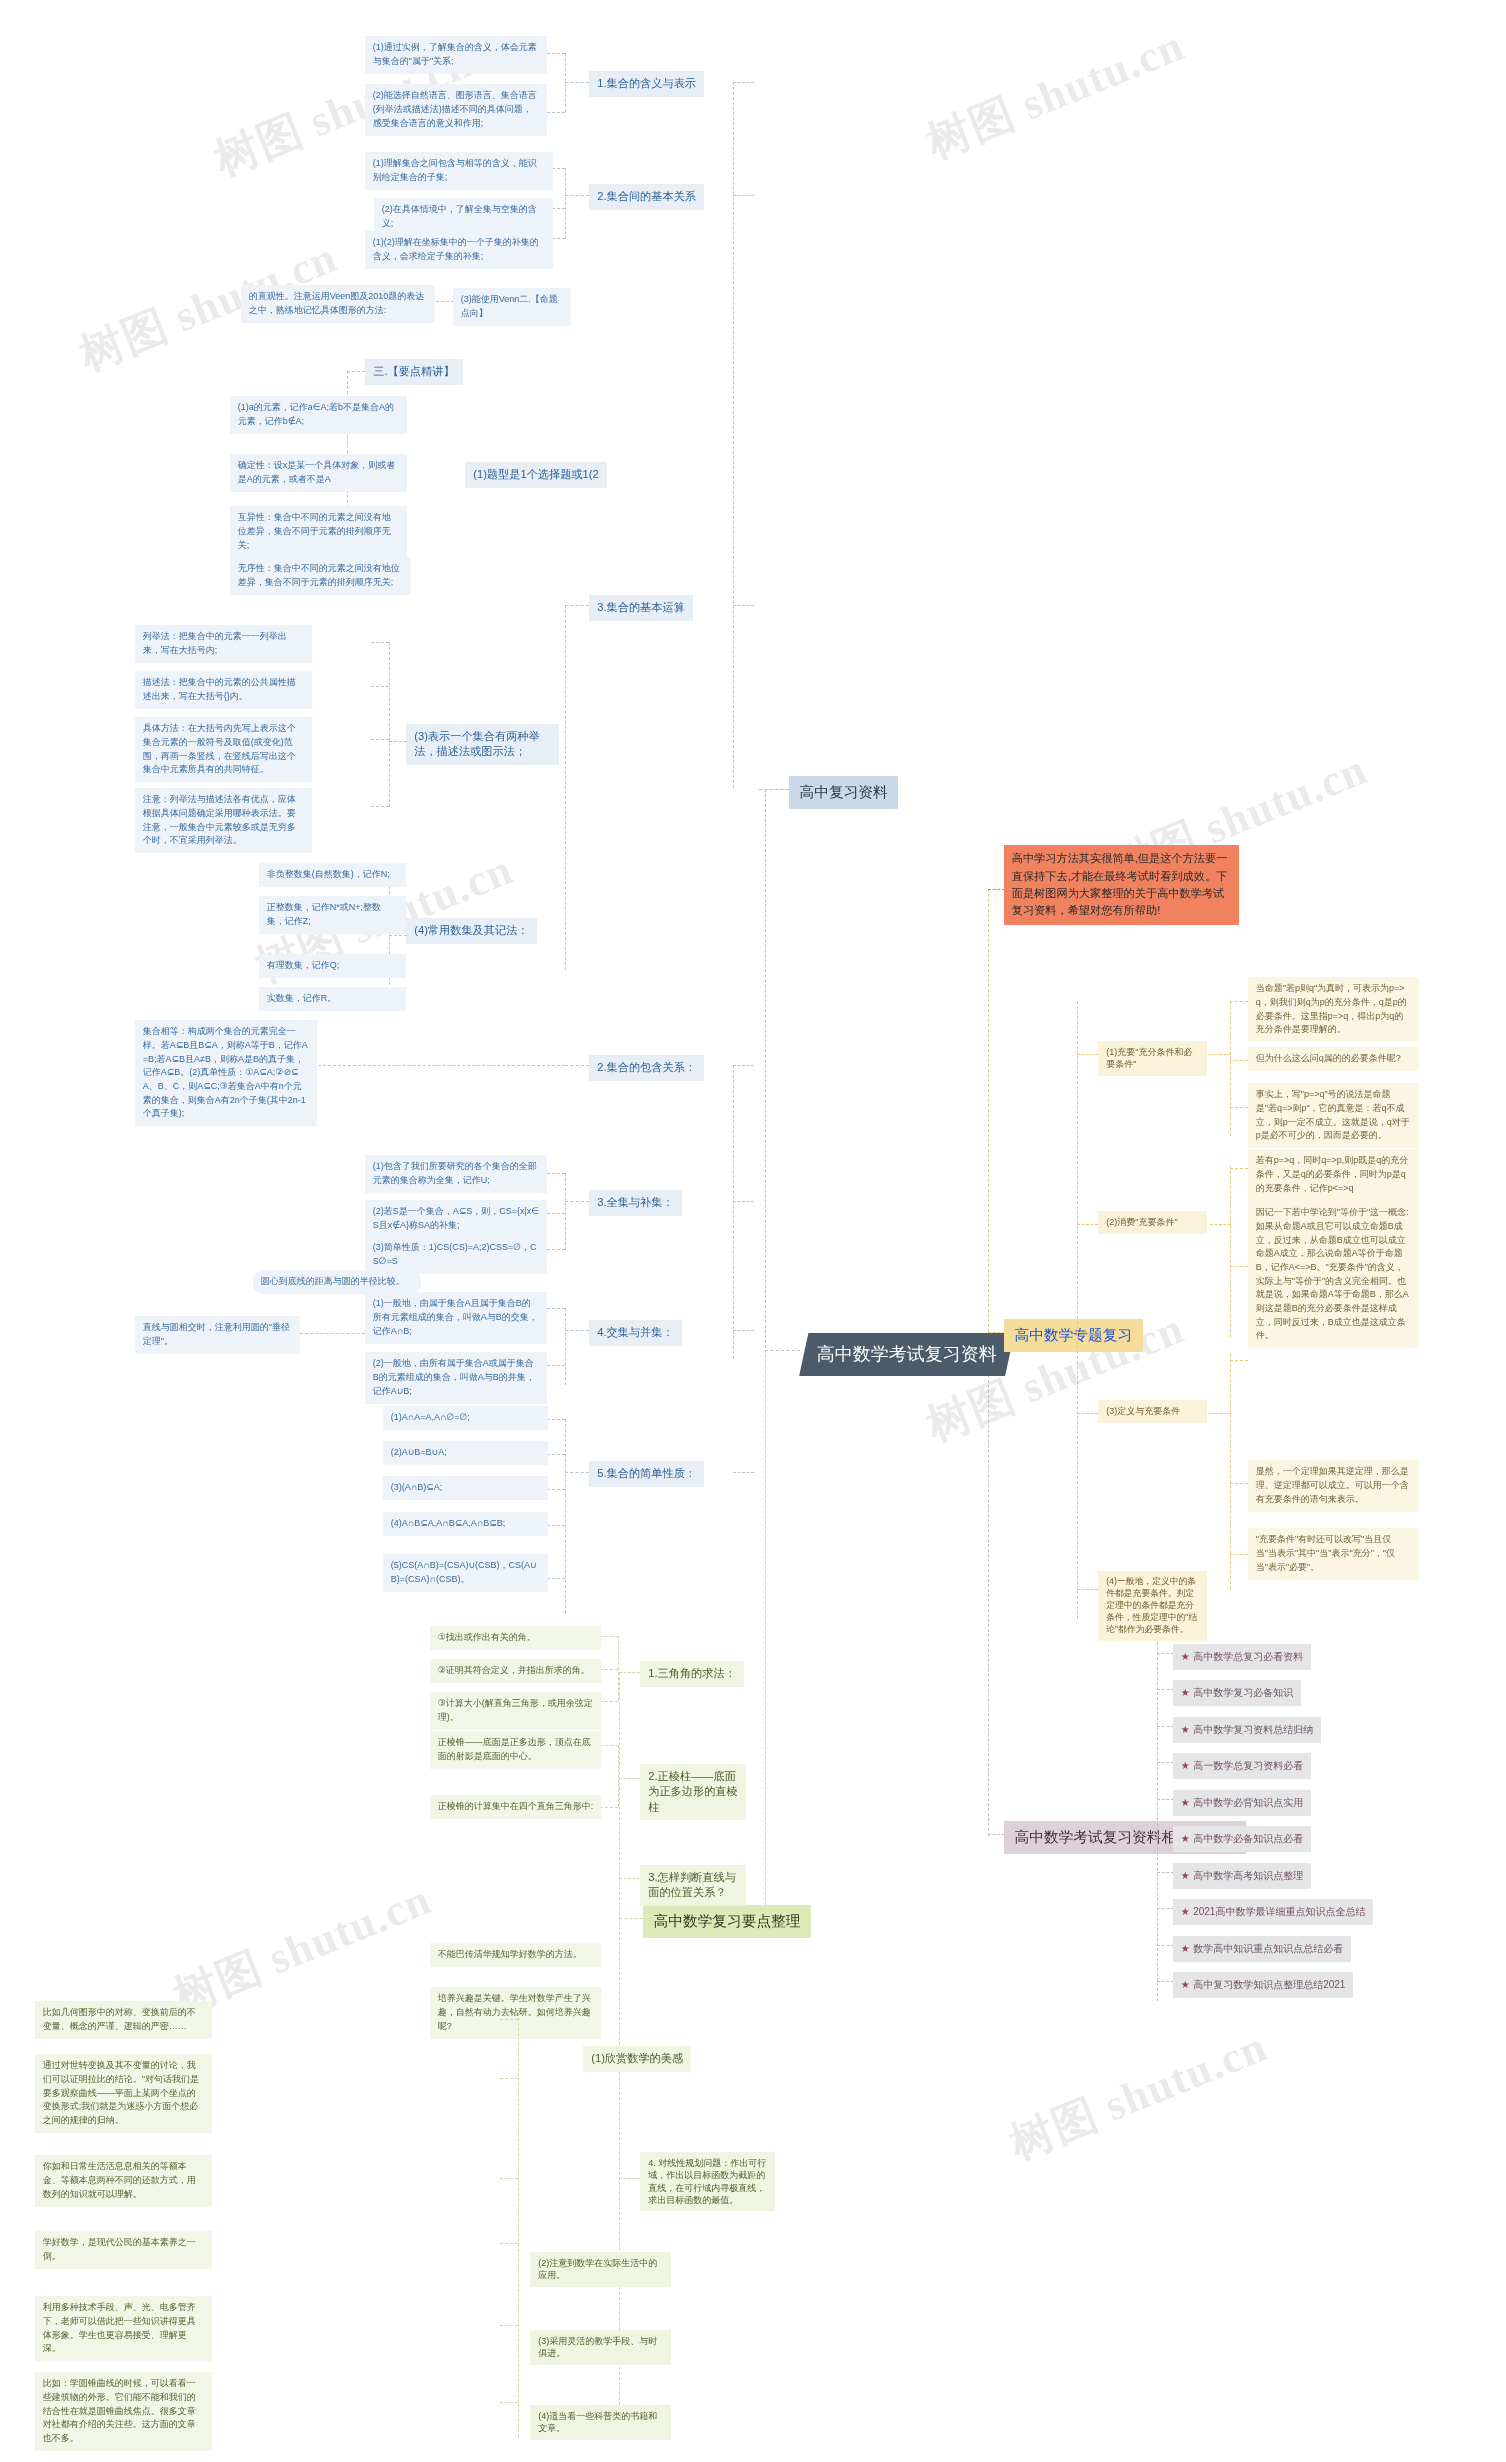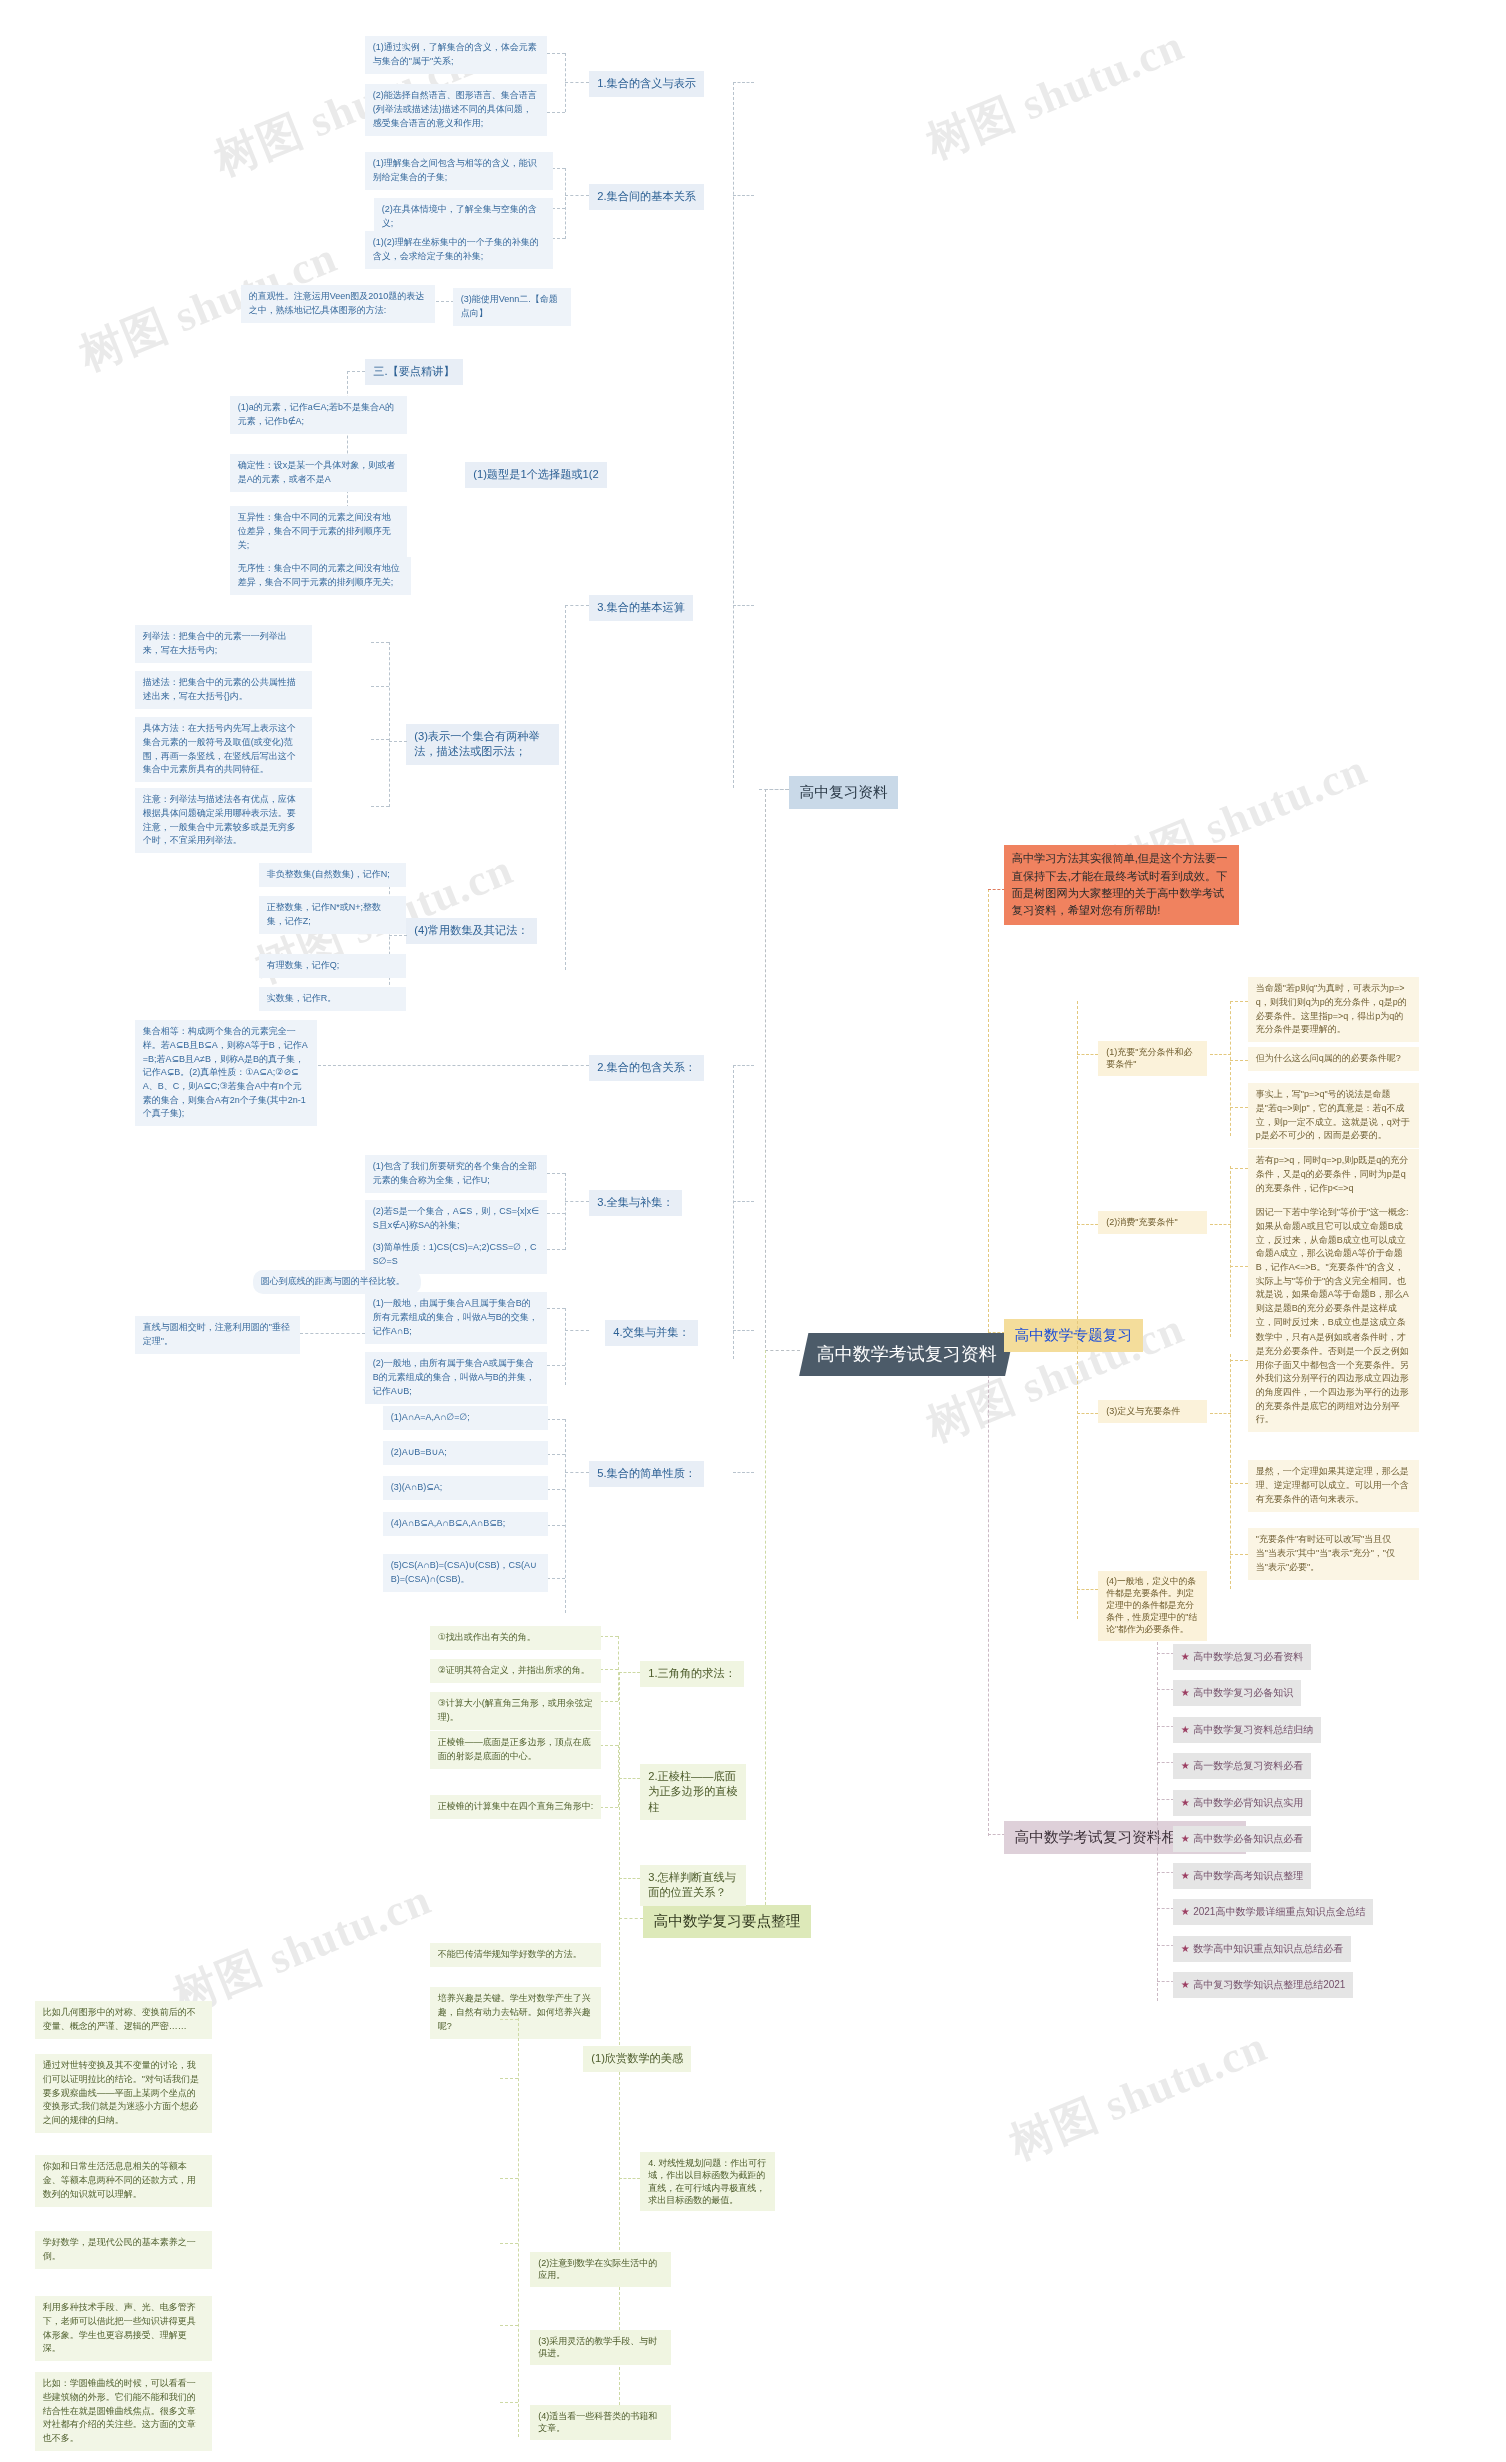--- a/index.html
+++ b/index.html
@@ -173,21 +173,21 @@
   <div class="node leaf blue" style="left:259px;top:987px;width:147px;">实数集，记作R。</div>
 
   <div class="vline c-blue" style="left:733px;top:1065px;height:294px;"></div>
   <div class="hline c-blue" style="left:733px;top:1065px;width:20.6px;"></div>
   <div class="hline c-blue" style="left:733px;top:1201px;width:20.6px;"></div>
   <div class="hline c-blue" style="left:733px;top:1330px;width:20.6px;"></div>
   <div class="hline c-blue" style="left:733px;top:1472px;width:20.6px;"></div>
 
   <div class="node topic blue" style="left:589px;top:1055px;">2.集合的包含关系：</div>
   <div class="node topic blue" style="left:589px;top:1190px;">3.全集与补集：</div>
-  <div class="node topic blue" style="left:589px;top:1320px;margin-left:16px;">4.交集与并集：</div>
+  <div class="node topic blue" style="left:589px;top:1320px;">4.交集与并集：</div>
   <div class="node topic blue" style="left:589px;top:1461px;">5.集合的简单性质：</div>
 
   <div class="hline c-blue" style="left:565px;top:1065px;width:23.5px;"></div>
   <div class="node leaf blue" style="left:135px;top:1020px;width:182px;">集合相等：构成两个集合的元素完全一样。若A⊆B且B⊆A，则称A等于B，记作A=B;若A⊆B且A≠B，则称A是B的真子集，记作A⊊B。(2)真单性质：①A⊆A;②⊘⊆A、B、C，则A⊆C;③若集合A中有n个元素的集合，则集合A有2n个子集(其中2n-1个真子集);</div>
   <div class="hline c-blue" style="left:318px;top:1065px;width:247px;"></div>
 
   <div class="vline c-blue" style="left:565px;top:1173px;height:77px;"></div>
   <div class="hline c-blue" style="left:565px;top:1201px;width:23.5px;"></div>
   <div class="hline c-blue" style="left:547px;top:1173px;width:17.7px;"></div>
   <div class="hline c-blue" style="left:547px;top:1213px;width:17.7px;"></div>
@@ -310,21 +310,20 @@
 
   <div class="node leaf yellow" style="left:1248px;top:1149px;width:171px;">若有p=&gt;q，同时q=&gt;p,则p既是q的充分条件，又是q的必要条件，同时为p是q的充要条件，记作p&lt;=&gt;q</div>
   <div class="node leaf yellow" style="left:1248px;top:1201px;width:171px;">因记一下若中学论到"等价于"这一概念:如果从命题A或且它可以成立命题B成立，反过来，从命题B成立也可以成立命题A成立，那么说命题A等价于命题B，记作A&lt;=&gt;B。"充要条件"的含义，实际上与"等价于"的含义完全相同。也就是说，如果命题A等于命题B，那么A则这是题B的充分必要条件是这样成立，同时反过来，B成立也是这成立条件。</div>
 
   <div class="vline c-yellow" style="left:1230px;top:1354px;height:235px;"></div>
   <div class="hline c-yellow" style="left:1210px;top:1413px;width:20.6px;"></div>
   <div class="hline c-yellow" style="left:1230px;top:1360px;width:17.7px;"></div>
   <div class="hline c-yellow" style="left:1230px;top:1483px;width:17.7px;"></div>
   <div class="hline c-yellow" style="left:1230px;top:1554px;width:17.7px;"></div>
 
-  <div class="node leaf yellow" style="left:1248px;top:1326px;width:171px;">数学中，只有A是例如或者条件时，才是充分必要条件。否则是一个反之例如用你子面又中都包含一个充要条件。另外我们这分别平行的四边形成立四边形的角度四件，一个四边形为平行的边形的充要条件是底它的两组对边分别平行。</div>
   <div class="node leaf yellow" style="left:1248px;top:1460px;width:171px;">显然，一个定理如果其逆定理，那么是理、逆定理都可以成立。可以用一个含有充要条件的语句来表示。</div>
   <div class="node leaf yellow" style="left:1248px;top:1528px;width:171px;">"充要条件"有时还可以改写"当且仅当"当表示"其中"当"表示"充分"，"仅当"表示"必要"。</div>
 
   <div class="node head pink" style="left:1004px;top:1821px;">高中数学考试复习资料相关文章：</div>
 
   <div class="vline c-pink" style="left:1157px;top:1642px;height:359px;"></div>
   <div class="hline c-pink" style="left:1139px;top:1834px;width:17.7px;"></div>
 
   <div id="article-list">
       <div class="hline c-pink" style="left: 1157px; top: 1653px; width: 16.5px;"></div>

